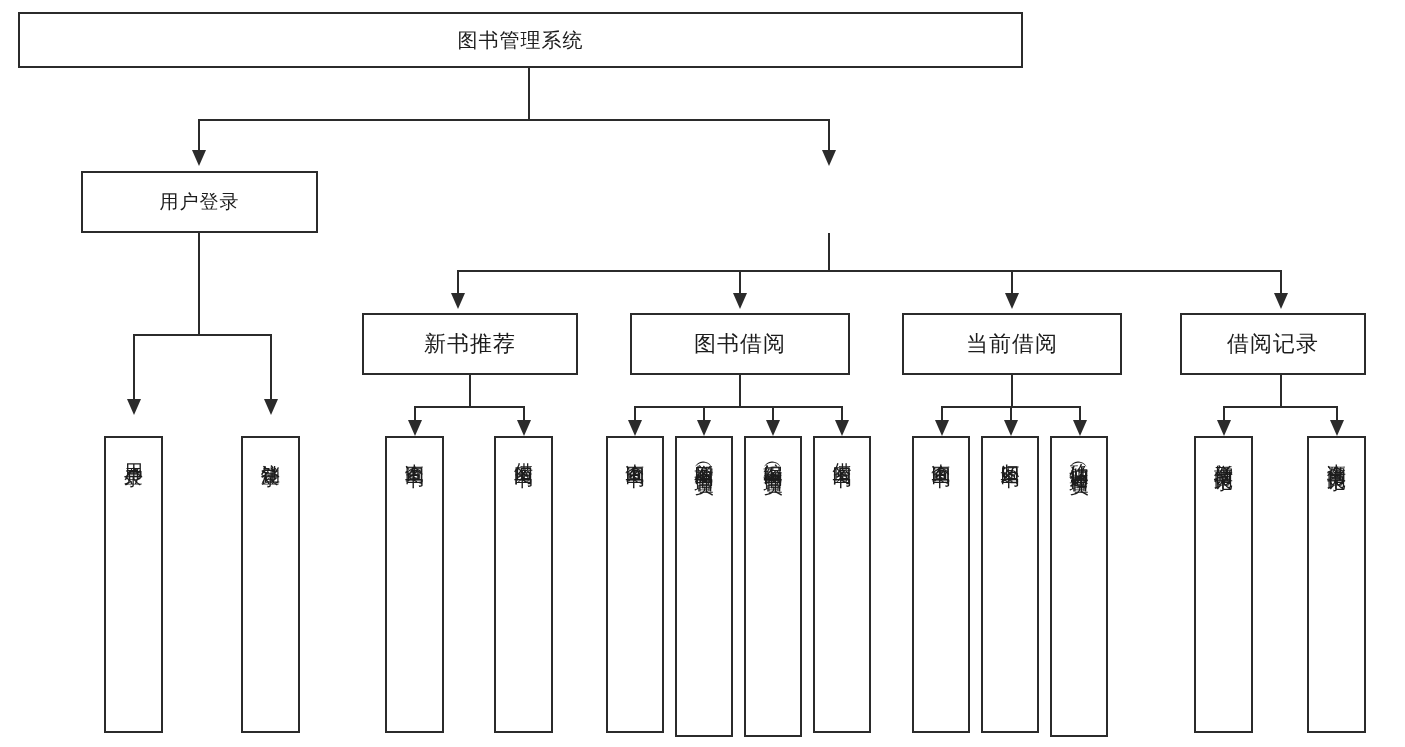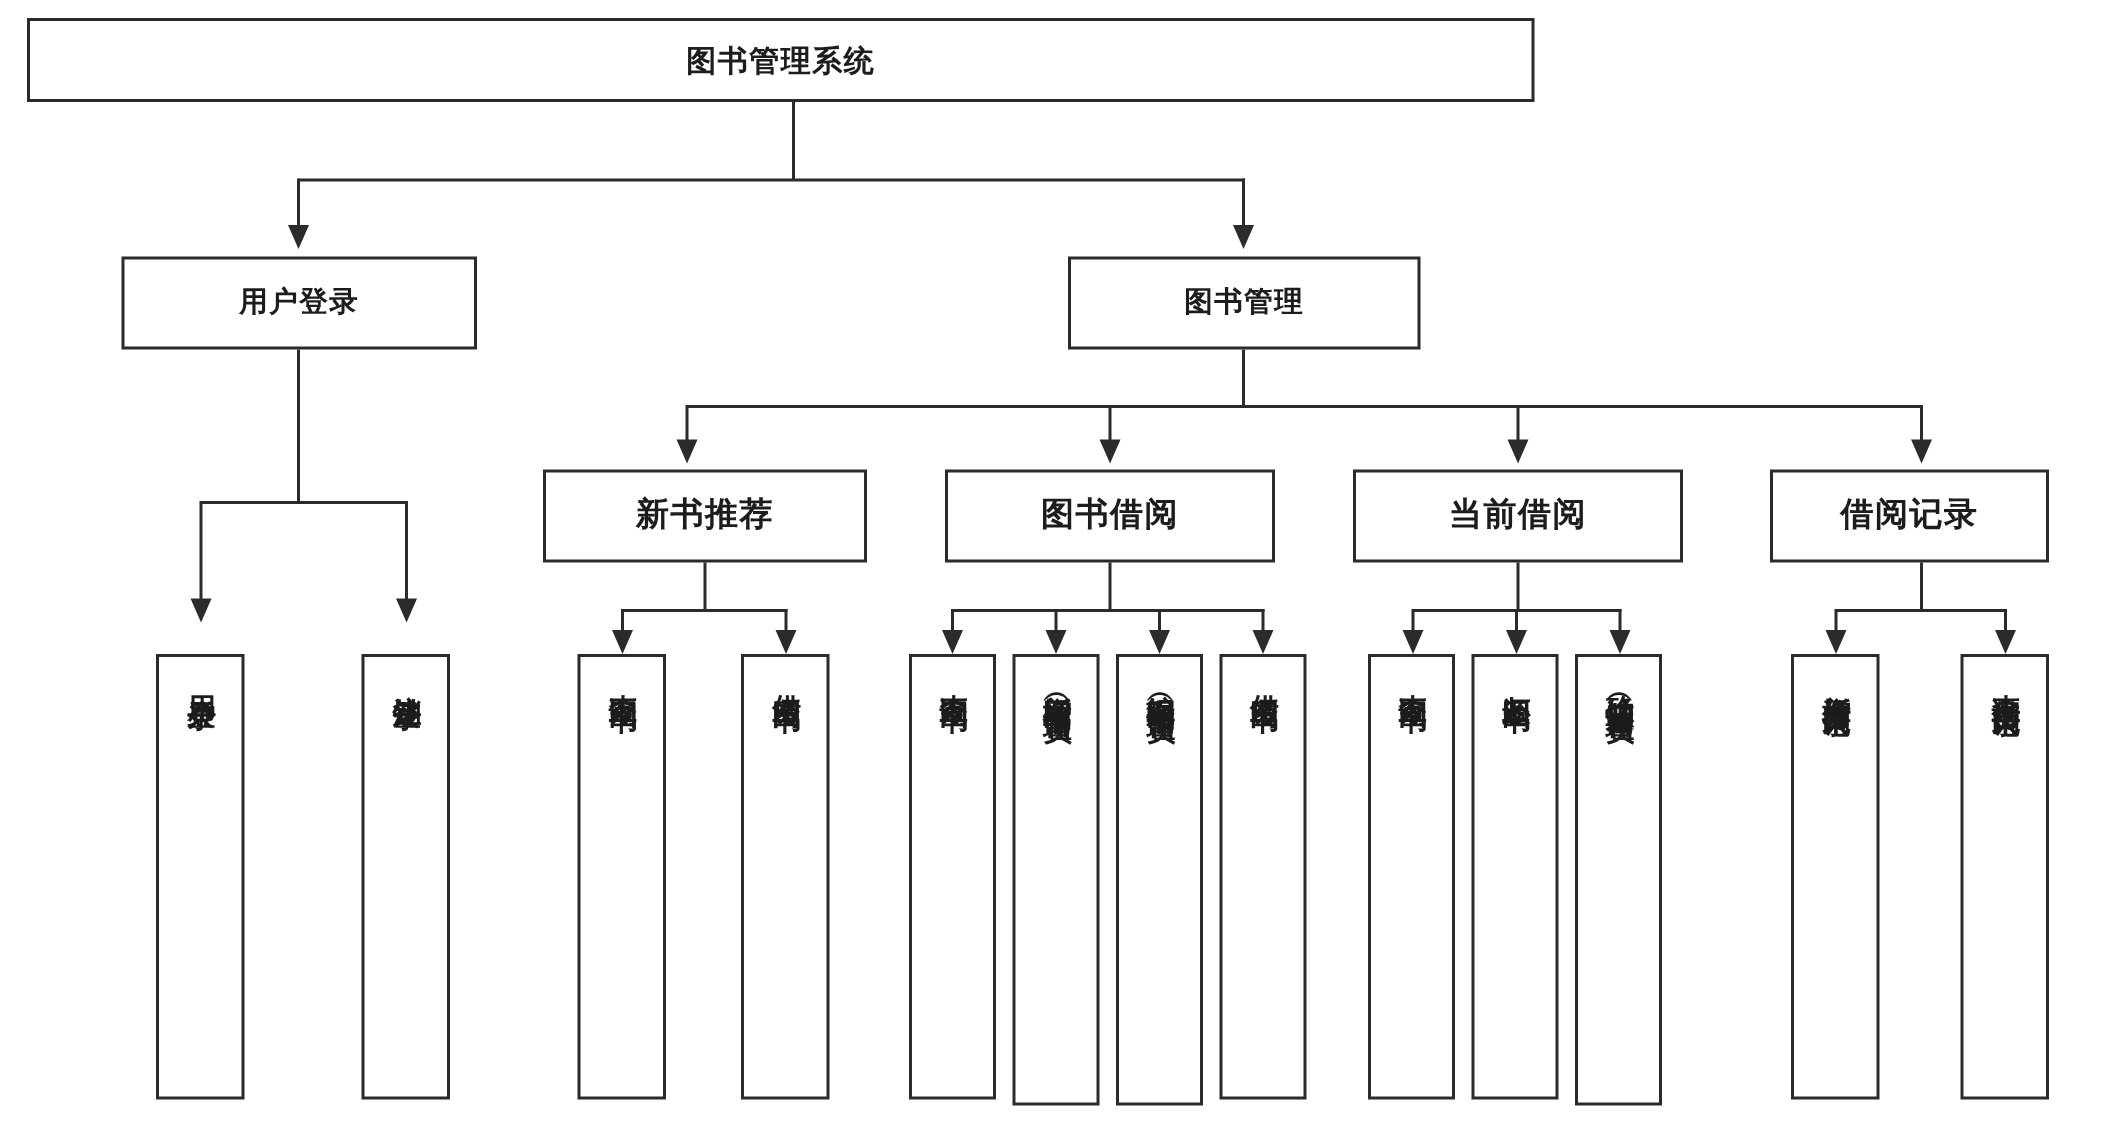--- a/index.html
+++ b/index.html
@@ -22,21 +22,20 @@
   
   .node {
     position: absolute;
     box-sizing: border-box;
     background: #ffffff;
     border: 2px solid #2b2b2b;
     display: flex;
     align-items: center;
     justify-content: center;
     color: #1c1c1c;
-    font-weight: bold;
   }
   .node .label {
     font-size: 19px;
     line-height: 1.15;
     letter-spacing: 1px;
     white-space: nowrap;
   }
   .node.root .label { font-size: 20px; }
   .node.lvl1 .label { font-size: 19px; }
   .node.lvl2 .label { font-size: 22px; }
@@ -96,23 +95,20 @@
   <div class="edge h" style="left:199px; top:119px; width:631px;"></div>
   <div class="edge v" style="left:198px; top:119px; height:32px;"></div>
   <div class="edge v" style="left:828px; top:119px; height:32px;"></div>
   <div class="arrow" style="left:192px; top:150px;"></div>
   <div class="arrow" style="left:822px; top:150px;"></div>
 
   <div class="node lvl1" style="left:81px; top:171px; width:237px; height:62px;">
     <span class="label">用户登录</span>
   </div>
 
-  <div class="node lvl1" style="left:712px; top:171px; width:235px; height:62px;">
-    <span class="label">图书管理</span>
-  </div>
 
   <div class="edge v" style="left:198px; top:233px; height:102px;"></div>
   <div class="edge h" style="left:134px; top:334px; width:138px;"></div>
   <div class="edge v" style="left:133px; top:334px; height:66px;"></div>
   <div class="edge v" style="left:270px; top:334px; height:66px;"></div>
   <div class="arrow" style="left:127px; top:399px;"></div>
   <div class="arrow" style="left:264px; top:399px;"></div>
 
   <div class="edge v" style="left:828px; top:233px; height:38px;"></div>
   <div class="edge h" style="left:458px; top:270px; width:824px;"></div>

